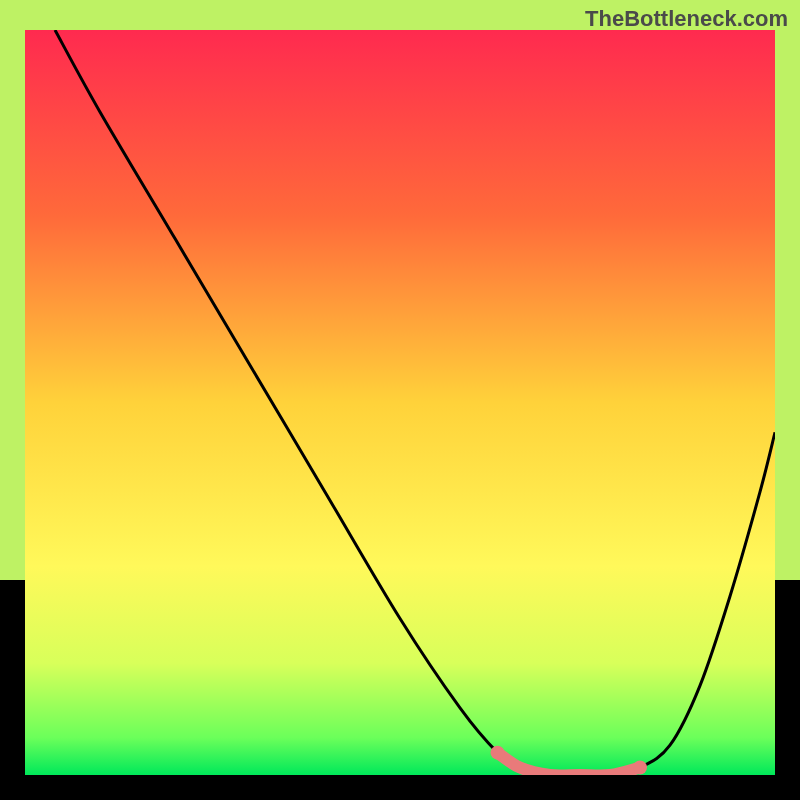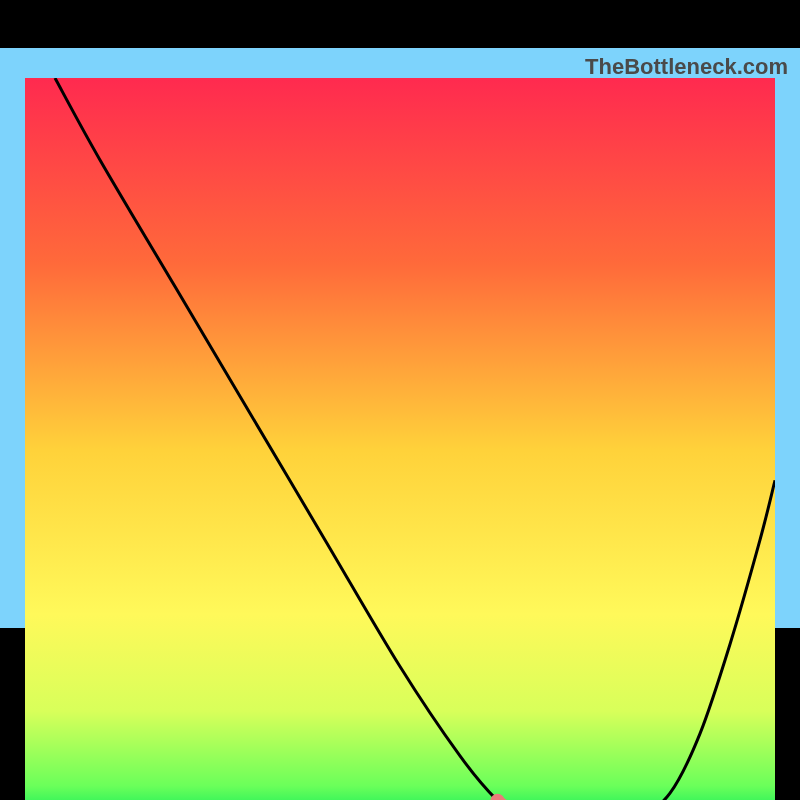--- a/index.html
+++ b/index.html
@@ -8,22 +8,21 @@
     width: 800px;
     height: 800px;
     background: #000;
     font-family: Arial, sans-serif;
     overflow: hidden;
   }
   .frame {
     position: relative;
     width: 800px;
     height: 580px;
-    background: #7dd3fc;
-    margin-top: 48px;
+    background: #bef264;
   }
   .watermark {
     position: absolute;
     top: 6px;
     right: 12px;
     color: #4a4a4a;
     font-size: 22px;
     font-weight: 600;
     font-family: Arial, sans-serif;
     z-index: 10;

